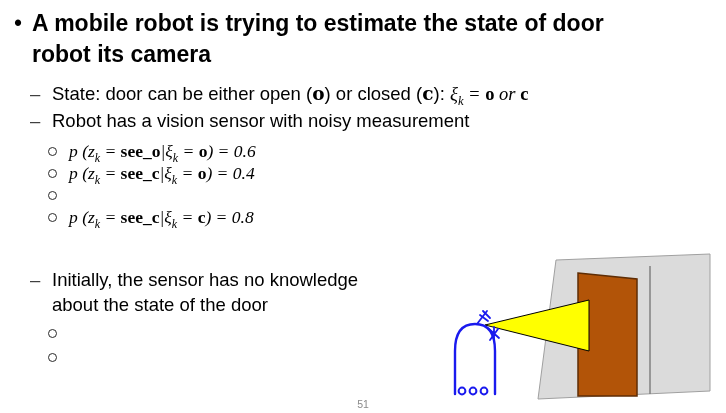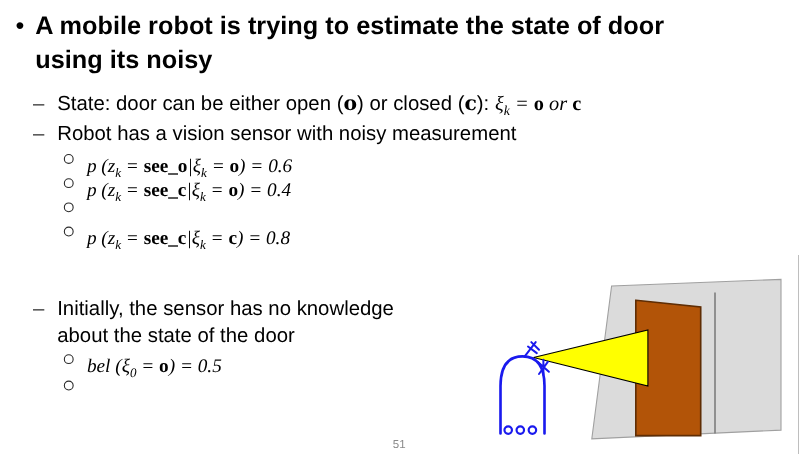--- a/index.html
+++ b/index.html
@@ -10,35 +10,35 @@
   }
   .title{position:absolute;left:14px;top:8px;display:flex;font-size:23px;line-height:31px;}
   .bullet-dot{flex:none;width:18px;}
   .title-lines span{display:block;font-weight:bold;}
   .b1{position:absolute;left:30px;display:flex;font-size:18.5px;line-height:25px;}
   .dash{flex:none;width:22px;color:#404040;}
   .math{font-family:Liberation Serif, serif;font-style:italic;}
   .math b{font-style:normal;}
   .sans b{font-family:"DejaVu Serif","Liberation Serif",serif;}
   sub{font-size:68%;line-height:0;}
-  .mrow{position:absolute;left:58px;display:flex;font-size:17.5px;height:22px;}
+  .mrow{position:absolute;left:48px;display:flex;align-items:center;font-size:17.5px;height:22px;}
   .circle{flex:none;width:7px;height:7px;border:1.4px solid #2a2a2a;border-radius:50%;margin-right:12px;}
   .pagenum{position:absolute;left:0;right:0;bottom:3px;text-align:center;font-size:10.5px;color:#8a8a8a;}
   .illus{position:absolute;left:428px;top:250px;}
 </style>
 </head>
 <body>
 
 <div class="slide">
 
   <div class="title">
     <span class="bullet-dot">•</span>
     <span class="title-lines">
       <span>A mobile robot is trying to estimate the state of door</span>
-      <span>using its noisy</span>
+      <span>robot its camera</span>
     </span>
   </div>
 
   <div class="b1" style="top:81px">
     <span class="dash">–</span>
     <span><span class="sans">State: door can be either open (<b>o</b>) or closed (<b>c</b>): </span><span class="math">ξ<sub>k</sub> = <b>o</b> or <b>c</b></span></span>
   </div>
 
   <div class="b1" style="top:108px">
     <span class="dash">–</span>
@@ -64,21 +64,20 @@
   <div class="b1" style="top:267px">
     <span class="dash">–</span>
     <span>
       <span style="display:block">Initially, the sensor has no knowledge</span>
       <span style="display:block">about the state of the door</span>
     </span>
   </div>
 
   <div class="mrow" style="top:322px">
     <span class="circle"></span>
-    <span class="math">bel (ξ<sub>0</sub> = <b>o</b>) = 0.5</span>
   </div>
   <div class="mrow" style="top:346px">
     <span class="circle"></span>
   </div>
 
   <div class="pagenum">51</div>
 
   <svg class="illus" width="294" height="160" viewBox="0 0 294 160">
 
     <polygon points="128,10 282,4 282,141 110,149" stroke="#a0a0a0" stroke-width="1" fill="#dbdbdb"></polygon>

